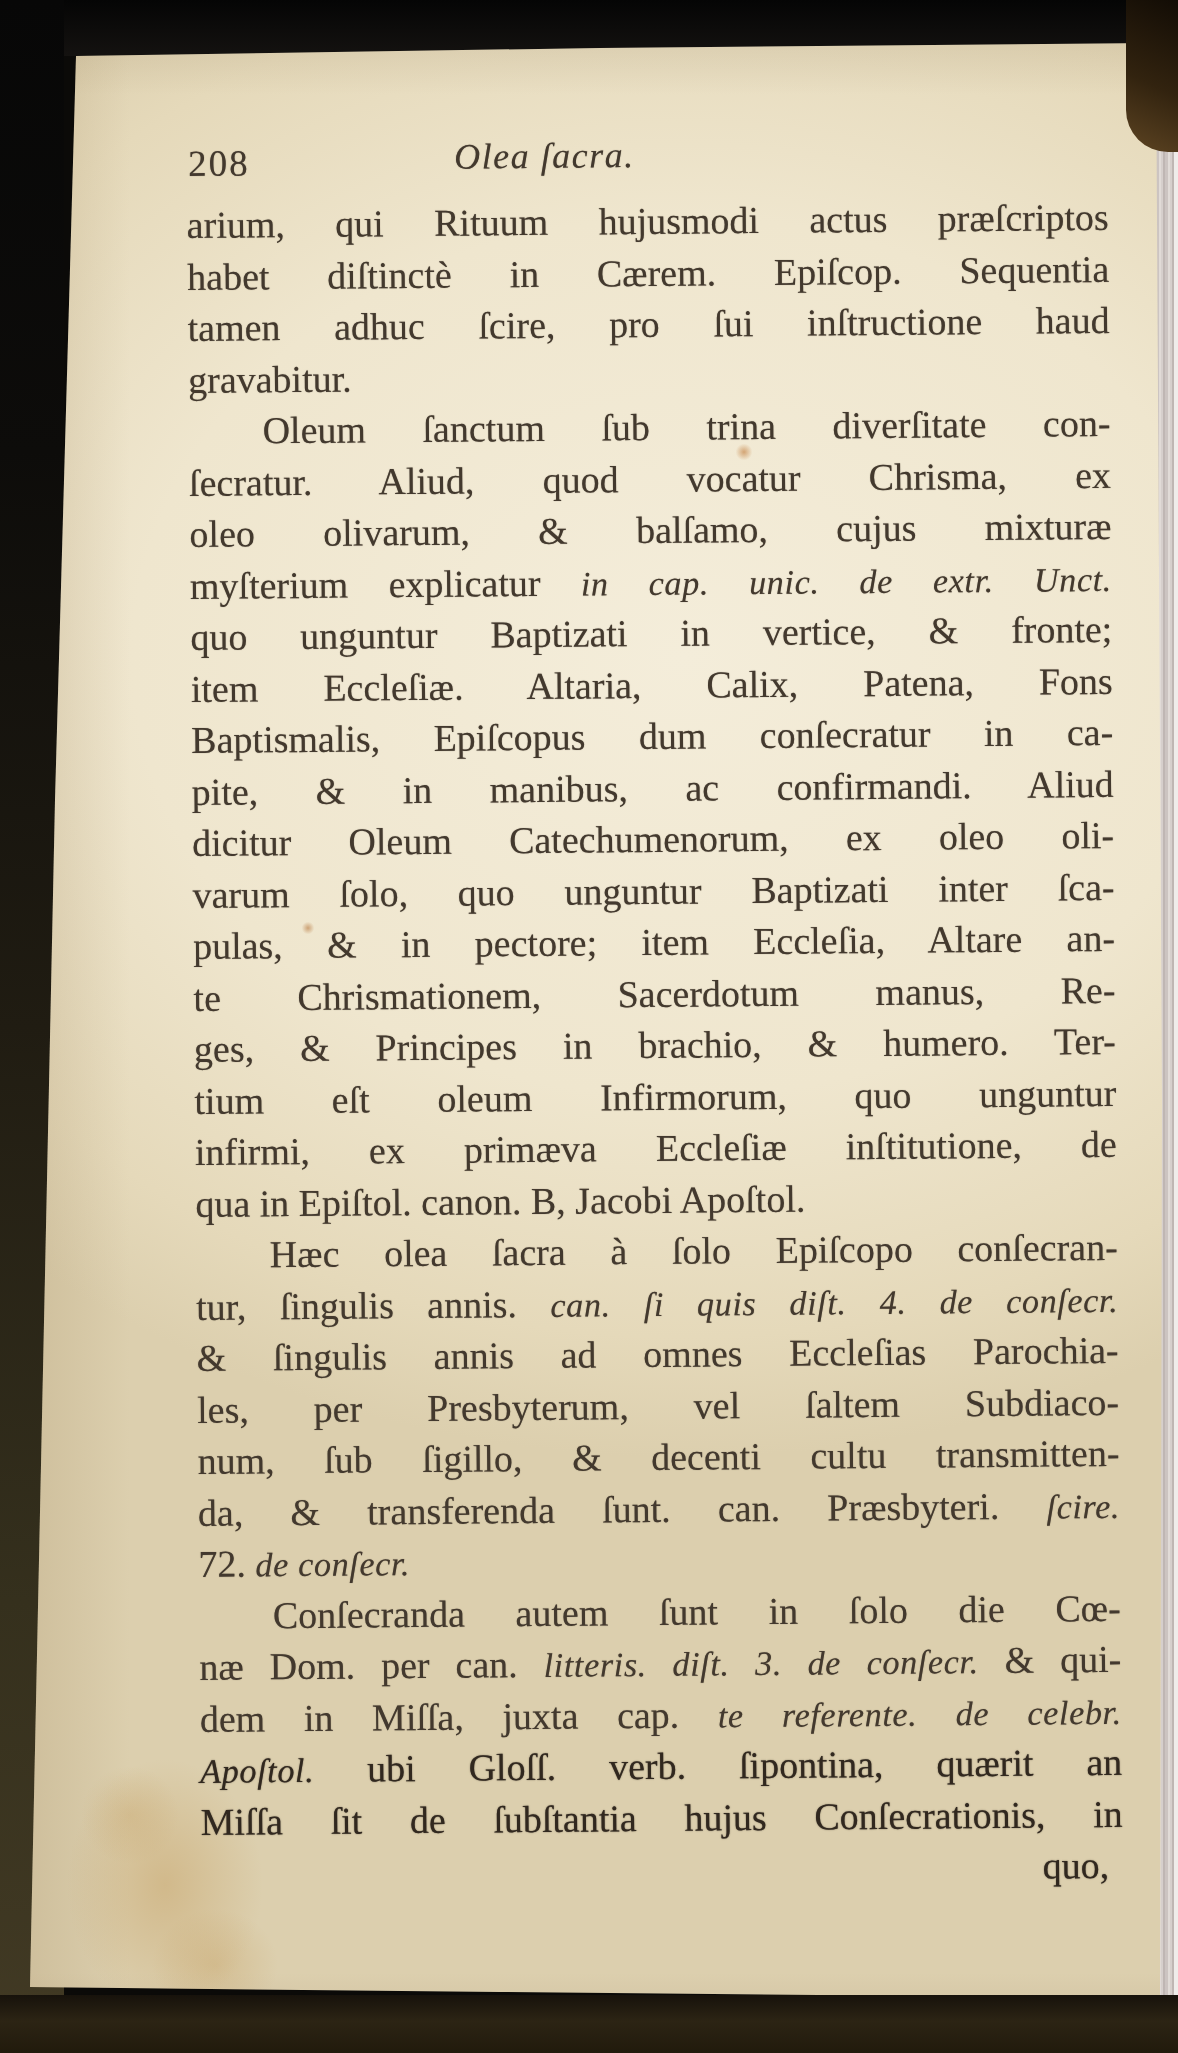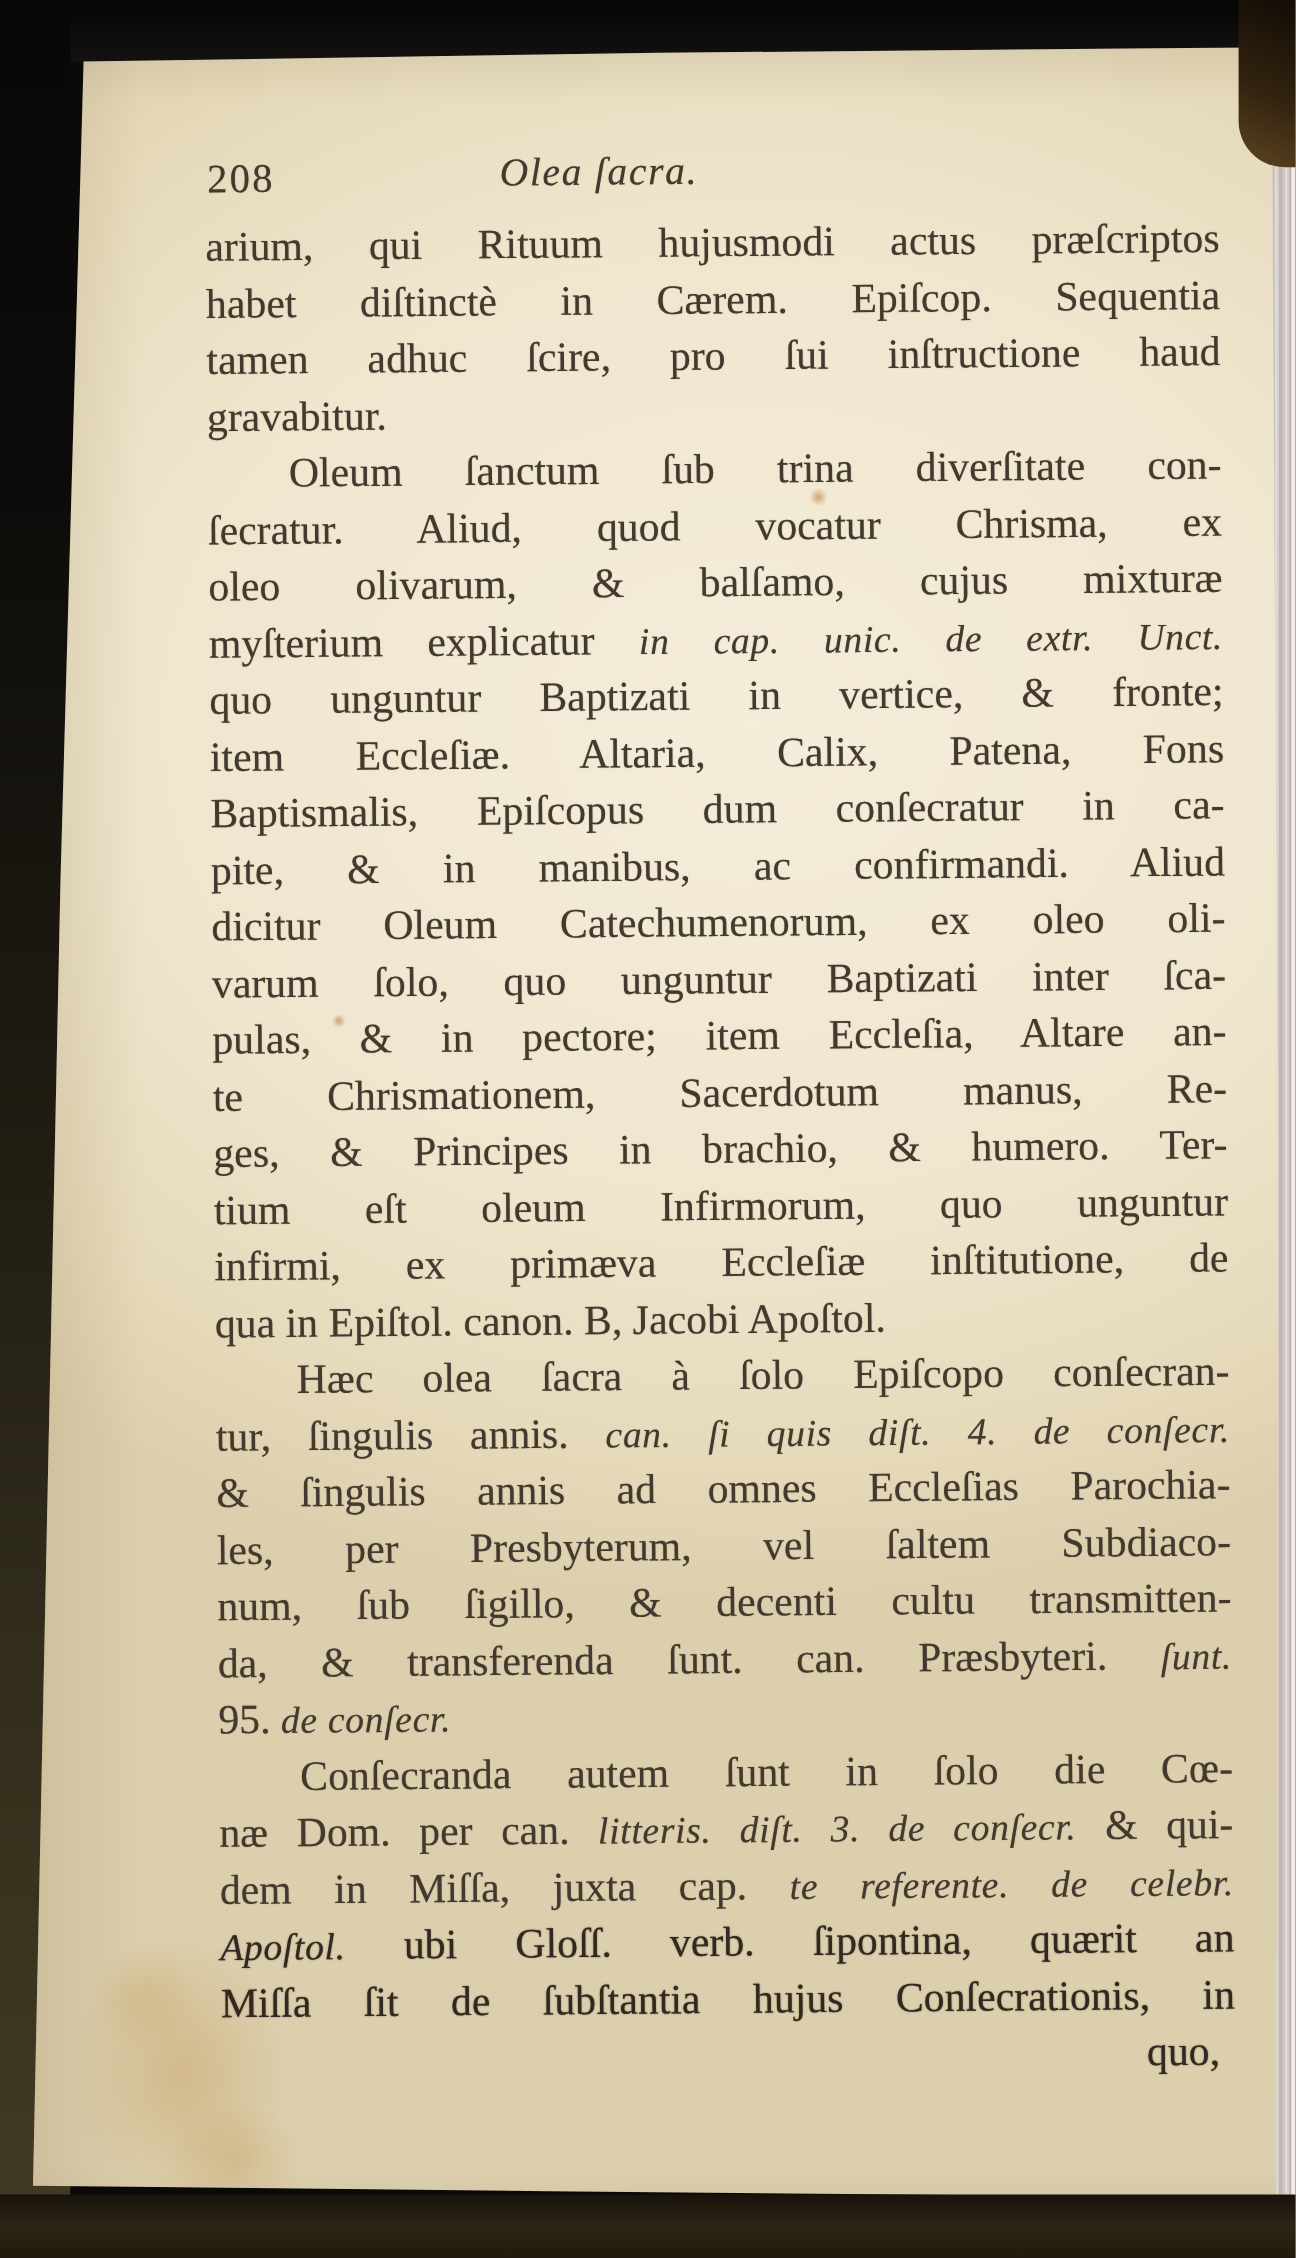--- a/index.html
+++ b/index.html
@@ -86,22 +86,22 @@
             <div class="line"><span>te Chrismationem, Sacerdotum manus, Re-</span></div>
             <div class="line"><span>ges, &amp; Principes in brachio, &amp; humero. Ter-</span></div>
             <div class="line"><span>tium eſt oleum Infirmorum, quo unguntur</span></div>
             <div class="line"><span>infirmi, ex primæva Eccleſiæ inſtitutione, de</span></div>
             <div class="line end"><span>qua in Epiſtol. canon. B, Jacobi Apoſtol.</span></div>
             <div class="line indent"><span>Hæc olea ſacra à ſolo Epiſcopo conſecran-</span></div>
             <div class="line"><span>tur, ſingulis annis. </span><span class="it">can. ſi quis diſt. 4. de conſecr.</span></div>
             <div class="line"><span>&amp; ſingulis annis ad omnes Eccleſias Parochia-</span></div>
             <div class="line"><span>les, per Presbyterum, vel ſaltem Subdiaco-</span></div>
             <div class="line"><span>num, ſub ſigillo, &amp; decenti cultu transmitten-</span></div>
-            <div class="line"><span>da, &amp; transferenda ſunt. can. Præsbyteri. </span><span class="it">ſunt.</span></div>
-            <div class="line end"><span>95. </span><span class="it">de conſecr.</span></div>
+            <div class="line"><span>da, &amp; transferenda ſunt. can. Præsbyteri. </span><span class="it">ſcire.</span></div>
+            <div class="line end"><span>72. </span><span class="it">de conſecr.</span></div>
             <div class="line indent"><span>Conſecranda autem ſunt in ſolo die Cœ-</span></div>
             <div class="line"><span>næ Dom. per can. </span><span class="it">litteris. diſt. 3. de conſecr.</span><span> &amp; qui-</span></div>
             <div class="line"><span>dem in Miſſa, juxta cap. </span><span class="it">te referente. de celebr.</span></div>
             <div class="line dark"><span class="it">Apoſtol.</span><span> ubi Gloſſ. verb. ſipontina, quærit an</span></div>
             <div class="line dark"><span>Miſſa ſit de ſubſtantia hujus Conſecrationis, in</span></div>
             <div class="line catch dark"><span>quo,</span></div>
           </div>
       </div>
     </div>
   </div>

